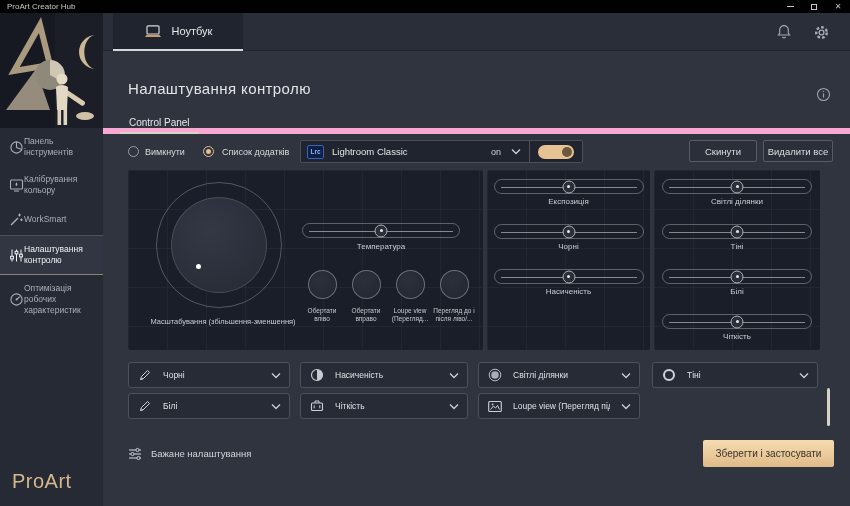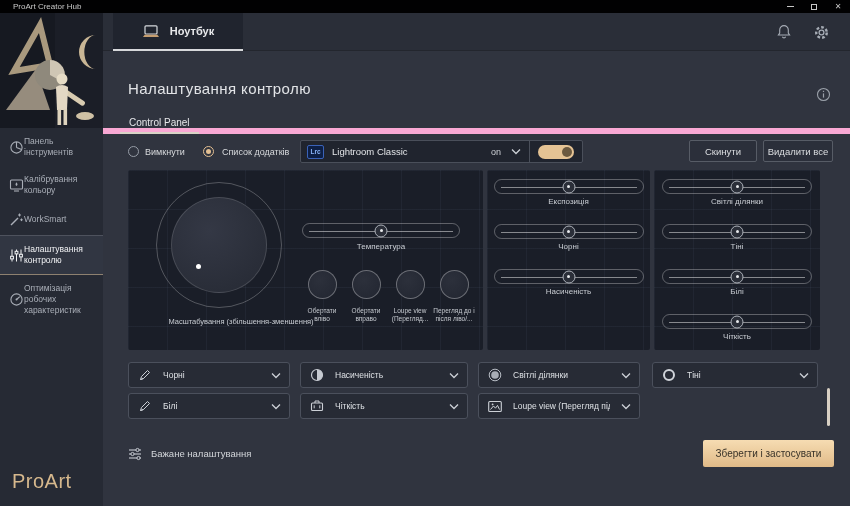--- a/index.html
+++ b/index.html
@@ -3,21 +3,21 @@
 <meta charset="utf-8">
 <style>
   * { margin:0; padding:0; box-sizing:border-box; }
   html,body { background:#15171d; }
   .screen{ position:relative; width:850px; height:506px; background:#30343f; overflow:hidden;
            font-family:"Liberation Sans", sans-serif; color:#d8dade; }
 
   
   .titlebar{ position:absolute; left:0; top:0; width:850px; height:13px; background:#010102;
              display:flex; align-items:center; }
-  .titlebar .wtitle{ font-size:8px; color:#c9c9c9; padding-left:7px; flex:1;margin-left:6px; }
+  .titlebar .wtitle{ font-size:8px; color:#c9c9c9; padding-left:7px; flex:1; }
   .winbtn{ width:24px; height:13px; display:flex; align-items:center; justify-content:center; }
   .winbtn .min{ width:7px; height:1px; background:#c6c6c6; }
   .winbtn .max{ width:6px; height:6px; border:1px solid #c6c6c6; }
   .winbtn .cls{ font-size:8px; color:#c6c6c6; line-height:1; }
 
   
   .sidebar{ position:absolute; left:0; top:13px; width:103px; height:493px; background:#262a34; }
   .art{ width:103px; height:115px; display:block; }
   .nav{ display:flex; flex-direction:column; }
   .navitem{ display:flex; align-items:center; padding:8px 6px 8px 9px; color:#a9aeb7;
@@ -28,21 +28,21 @@
                    border-bottom:1px solid rgba(219,191,150,.55); }
   .brand{ position:absolute; left:12px; bottom:13px; font-size:20px; letter-spacing:.5px;
           color:#d6b88d; }
 
   
   .main{ position:absolute; left:103px; top:13px; right:0; bottom:0; }
   .topbar{ position:absolute; left:0; top:0; right:0; height:38px; background:#2a2e38;
            border-bottom:1px solid #23262e; }
   .devtab{ position:absolute; left:10px; top:0; width:130px; height:38px; background:#20242e;
            border-bottom:2px solid #d7d8db; display:flex; align-items:center; justify-content:center;
-           gap:10px; font-size:11px; color:#e8e9eb;font-weight:bold; }
+           gap:10px; font-size:11px; color:#e8e9eb; }
   .tb-ico{ position:absolute; top:11px; }
   .bell{ right:58px; } .gear{ right:20px; }
 
   
   .content{ position:absolute; left:0; top:38px; right:0; bottom:0; background:#30343f; }
   .pgtitle{ position:absolute; left:25px; top:29px; font-size:15px; font-weight:400;
             letter-spacing:.4px; color:#e2e4e7; }
   .info{ position:absolute; right:19px; top:36px; }
   .tabsrow{ position:absolute; left:0; right:0; top:62px; height:21px; border-bottom:6px solid #f9a8d4; }
   .tab{ position:absolute; left:17px; top:0; height:21px; padding:0 9px; font-size:10px;
@@ -91,21 +91,21 @@
   .knob::after{ content:""; position:absolute; left:50%; top:50%; transform:translate(-50%,-50%);
                 width:3px; height:3px; border-radius:50%; background:#e7e9ec; }
   .slbl{ font-size:8px; color:#c9cdd3; text-align:center; }
 
   .dialouter{ position:absolute; left:28px; top:12px; width:126px; height:126px; border-radius:50%;
               border:1px solid rgba(255,255,255,.25); }
   .dialinner{ position:absolute; left:14px; top:14px; width:96px; height:96px; border-radius:50%;
               background:radial-gradient(circle at 40% 35%, #343845, #252933);
               border:1px solid rgba(255,255,255,.14); }
   .dialdot{ position:absolute; left:24px; top:66px; width:5px; height:5px; border-radius:50%; background:#fff; }
-  .diallbl{ position:absolute; left:0; top:147px; width:190px; text-align:center; font-size:7.5px; color:#c8ccd2;margin-left:18px; }
+  .diallbl{ position:absolute; left:0; top:147px; width:190px; text-align:center; font-size:7.5px; color:#c8ccd2; }
   .rbtns{ position:absolute; left:172px; top:100px; width:178px; display:flex; }
   .rbtn{ width:44px; display:flex; flex-direction:column; align-items:center; }
   .rcirc{ width:29px; height:29px; border-radius:50%; border:1px solid rgba(255,255,255,.32);
           background:radial-gradient(circle at 40% 35%, #2c303b, #222631); }
   .rlbl{ margin-top:8px; font-size:6.5px; line-height:1.3; text-align:center; color:#c6cad0; width:46px; }
   .c1slider{ position:absolute; left:173px; width:160px; display:flex; flex-direction:column;
              align-items:center; gap:4px; }
   .c1slider .pill{ width:158px; }
   .c1s1{ top:8px; } .c1s2{ top:53px; }
 

